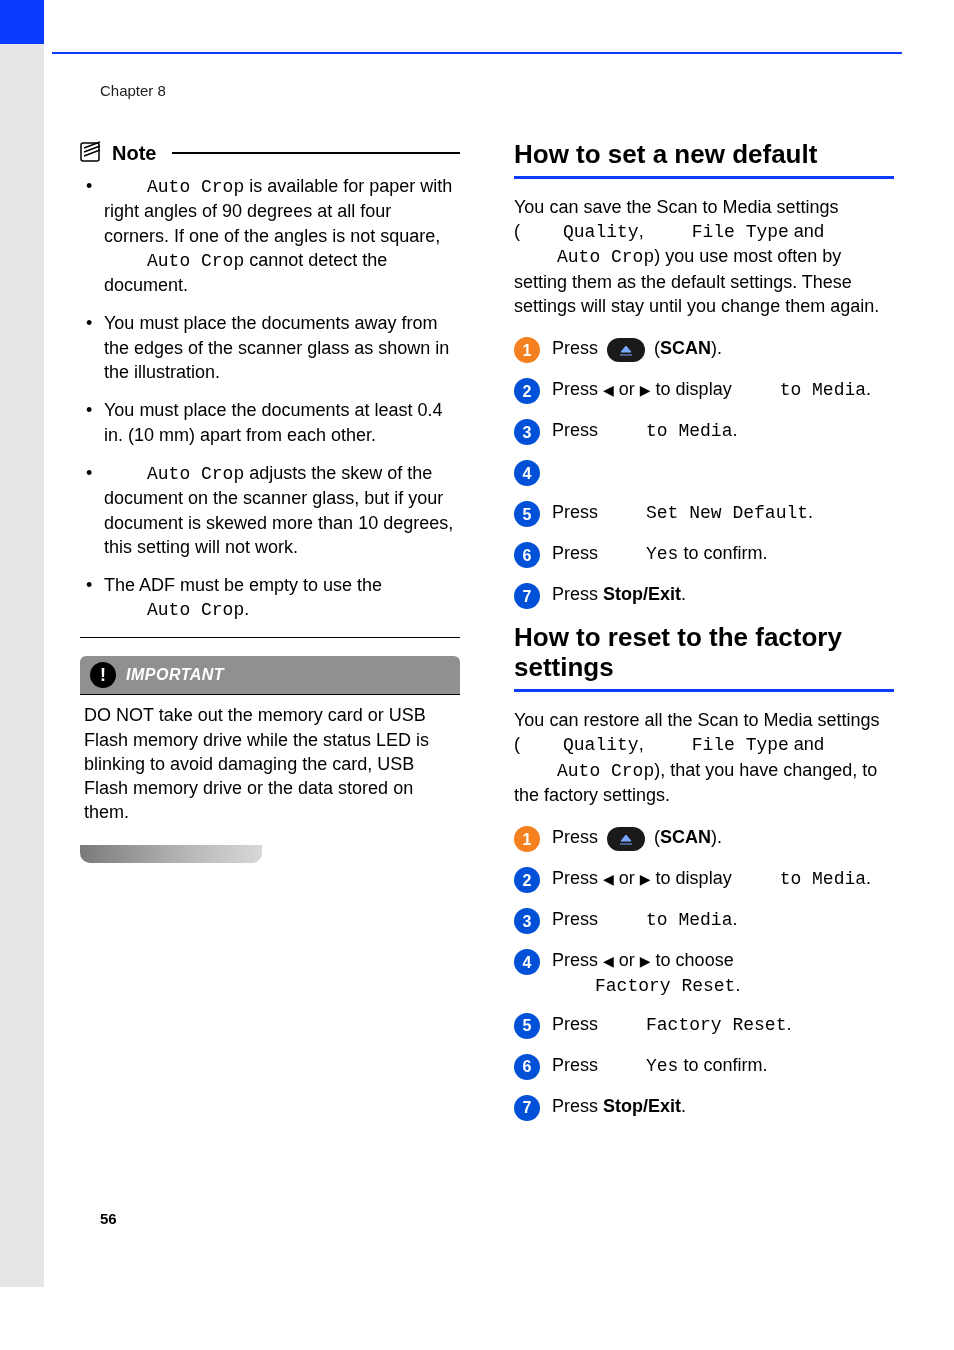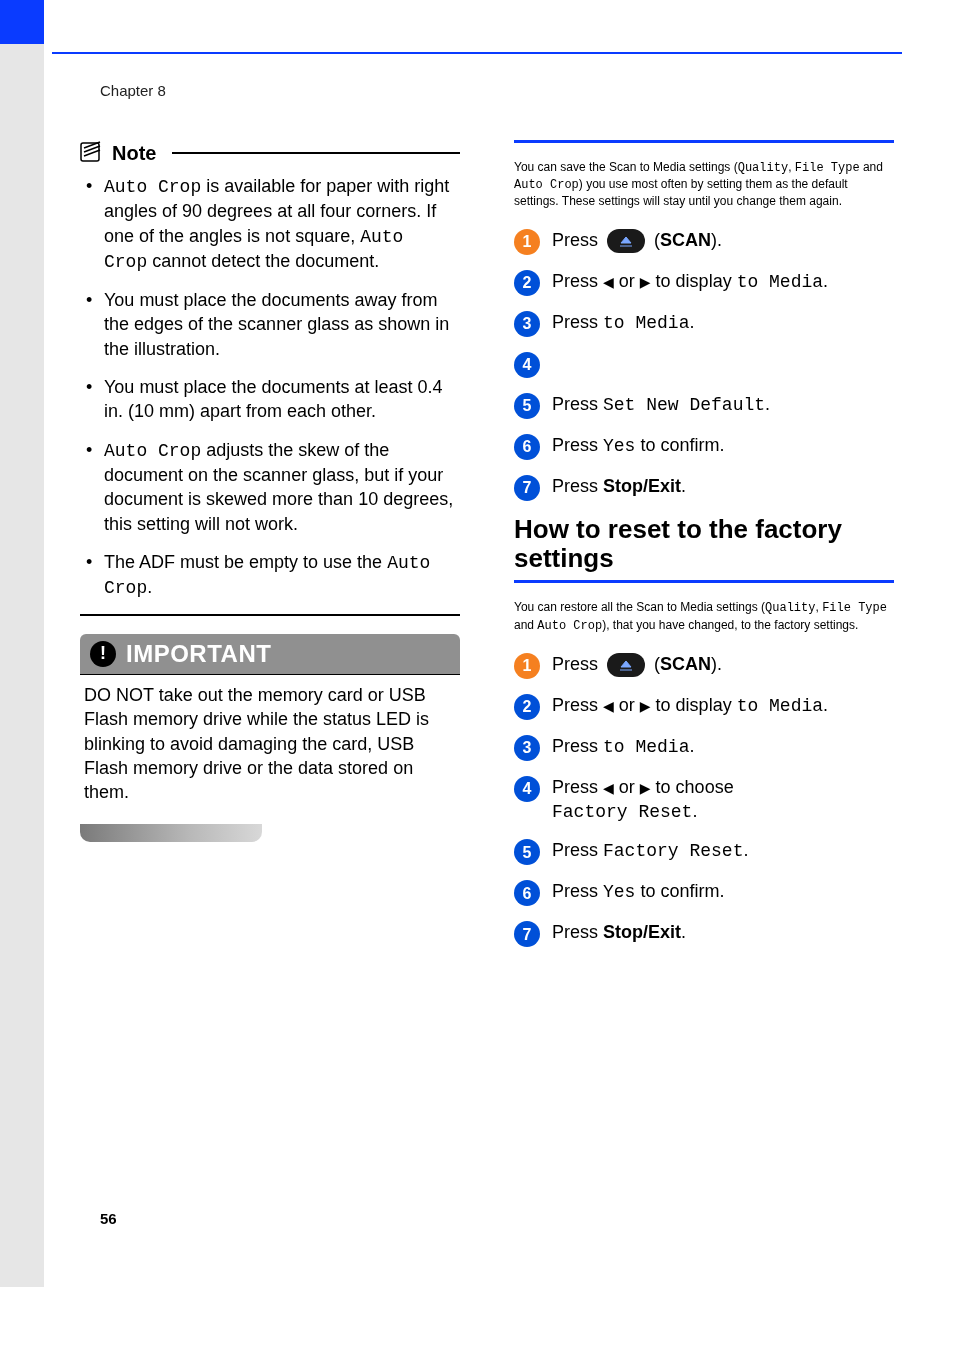--- a/index.html
+++ b/index.html
@@ -12,30 +12,30 @@
   .content { position: absolute; top: 140px; left: 80px; right: 60px; display: flex; gap: 54px; }
   .col { flex: 1; }
   .note-head { display: flex; align-items: center; gap: 8px; margin-bottom: 4px; }
   .note-head svg { flex-shrink: 0; }
   .note-head .label { font-weight: bold; font-size: 20px; }
   .note-rule { height: 2px; background: #000; flex: 1; margin-left: 8px; }
   .note-sep { height: 1.5px; background: #000; margin-top: 14px; margin-bottom: 18px; }
   ul.bullets { list-style: none; padding: 4px 6px 0 6px; }
   ul.bullets > li { position: relative; padding-left: 18px; font-size: 18px; line-height: 1.35; margin-bottom: 14px; }
   ul.bullets > li::before { content: "•"; position: absolute; left: 0; top: 0; }
-  .mono { font-family: "Courier New", monospace; }
+  .mono { font-family: "Courier New", monospace; margin-left: 43px; }
   .important-box { margin-top: 6px; }
   .important-bar { display: flex; align-items: center; background: #909090; border-radius: 6px 6px 0 0; padding: 6px 14px 6px 10px; gap: 10px; }
   .important-bar .icon { width: 26px; height: 26px; background: #000; border-radius: 50%; color: #fff; display: flex; align-items: center; justify-content: center; font-weight: bold; font-size: 18px; }
-  .important-bar .lbl { color: #fff; font-weight: bold; font-size: 24px; letter-spacing: 0.5px; }
+  .important-bar .lbl { color: #fff; font-weight: bold; font-size: 16px; letter-spacing: 0.5px; font-style: italic; }
   .important-body { padding: 8px 4px 8px 4px; font-size: 18px; line-height: 1.35; border-top: 1.5px solid #000; }
   .important-bottom { margin-top: 12px; height: 18px; border-radius: 0 0 10px 10px; background: linear-gradient(90deg, #7a7a7a 0%, #b8b8b8 60%, #d8d8d8 100%); width: 48%; }
   .h2 { font-size: 26px; font-weight: bold; margin-bottom: 6px; line-height: 1.15; }
   .h2-rule { height: 3px; background: #0a3bff; margin-bottom: 16px; }
-  .para { font-size: 12px; line-height: 1.35; margin-bottom: 18px; }
+  .para { font-size: 18px; line-height: 1.35; margin-bottom: 18px; }
   .steps { list-style: none; }
   .steps li { display: flex; align-items: flex-start; gap: 12px; margin-bottom: 14px; font-size: 18px; line-height: 1.35; }
   .step-num { width: 26px; height: 26px; border-radius: 50%; background: #0050d8; color: #fff; font-weight: bold; display: flex; align-items: center; justify-content: center; flex-shrink: 0; font-size: 16px; margin-top: 1px; }
   .step-num.orange { background: #f58020; }
   .scan-key { display: inline-flex; align-items: center; justify-content: center; width: 38px; height: 24px; background: #1a1a1a; border-radius: 12px; vertical-align: middle; margin: 0 4px; }
   .scan-key svg { display: block; }
   .tri { display: inline-block; font-size: 14px; vertical-align: baseline; }
   .page-num { position: absolute; bottom: 60px; left: 100px; font-size: 15px; font-weight: bold; }
   .bold { font-weight: bold; margin-top: 34px; }
 </style>
@@ -73,20 +73,21 @@
         <div class="important-bar">
           <span class="icon">!</span>
           <span class="lbl">IMPORTANT</span>
         </div>
         <div class="important-body">DO NOT take out the memory card or USB Flash memory drive while the status LED is blinking to avoid damaging the card, USB Flash memory drive or the data stored on them.</div>
         <div class="important-bottom"></div>
       </div>
     </div>
 
     <div class="col">
+      <div class="h2">How to set a new default</div>
       <div class="h2-rule"></div>
       <p class="para">
         <span>You can save the Scan to Media settings (</span><span class="mono">Quality</span><span>, </span><span class="mono">File Type</span><span> and </span><span class="mono">Auto Crop</span><span>) you use most often by setting them as the default settings. These settings will stay until you change them again.</span>
       </p>
       <ol class="steps">
         <li>
             <span class="step-num orange">1</span>
           <span><span>Press </span>
             <span class="scan-key">
                 <svg width="16" height="14" viewBox="0 0 16 14">

